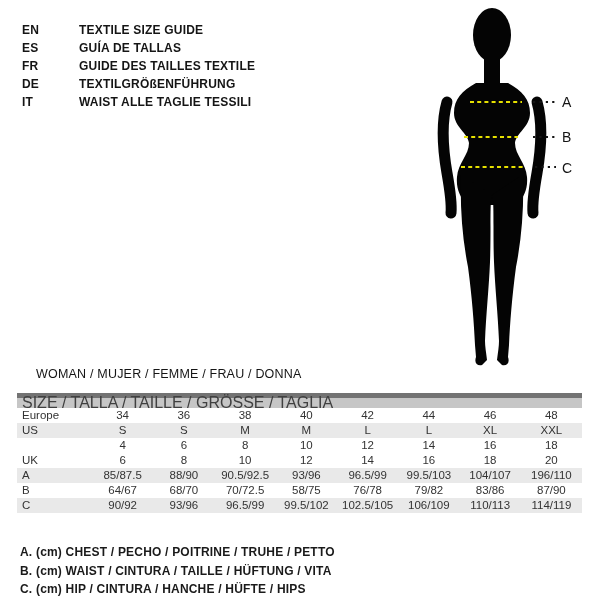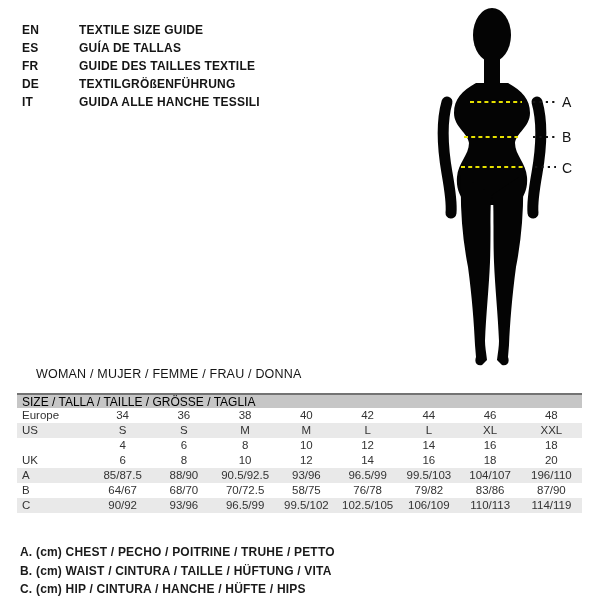--- a/index.html
+++ b/index.html
@@ -15,21 +15,21 @@
   .figure-svg{position:absolute;left:405px;top:5px;}
   .measure-label{position:absolute;font-size:14px;color:#141414;left:562px;}
   .measure-label.a{top:94px;}
   .measure-label.b{top:129px;}
   .measure-label.c{top:160px;}
   
   .woman-title{position:absolute;left:36px;top:367px;font-size:12.5px;font-weight:normal;color:#151515;letter-spacing:.2px;}
   
   .size-table{position:absolute;left:17px;top:393px;width:565px;font-size:11.5px;color:#333;}
   .t-header{height:15px;display:flex;align-items:center;padding-left:5px;box-sizing:border-box;
-            font-size:12px;color:#000000;border-top:2px solid #737373;}
+            font-size:16px;color:#404040;border-top:5px solid #737373;}
   .t-row{display:grid;grid-template-columns:75px repeat(8,1fr);height:15px;align-items:center;}
   .t-row.shaded{background:#e9e9e9;}
   .t-cell{line-height:15px;white-space:nowrap;}
   .t-label{padding-left:5px;}
   .t-val{text-align:center;}
   
   .legend{position:absolute;left:20px;top:545px;}
   .legend-line{height:18.5px;font-size:12px;font-weight:bold;color:#1a1a1a;letter-spacing:.2px;}
 </style>
 </head>
@@ -49,21 +49,21 @@
       <div class="lang-row">
         <span class="lang-code">FR</span>
         <span class="lang-text">GUIDE DES TAILLES TEXTILE</span>
       </div>
       <div class="lang-row">
         <span class="lang-code">DE</span>
         <span class="lang-text">TEXTILGRÖßENFÜHRUNG</span>
       </div>
       <div class="lang-row">
         <span class="lang-code">IT</span>
-        <span class="lang-text">GUIDA ALLE HANCHE TESSILI</span>
+        <span class="lang-text">WAIST ALLE TAGLIE TESSILI</span>
       </div>
     </div>
 
   <svg class="figure-svg" width="170" height="365" viewBox="0 0 170 365">
 
     <ellipse class="sil" cx="87" cy="30" rx="19" ry="27" fill="#040404"></ellipse>
 
     <rect class="sil" x="79" y="44" width="16" height="34" fill="#040404"></rect>
 
     <path class="sil" d="

